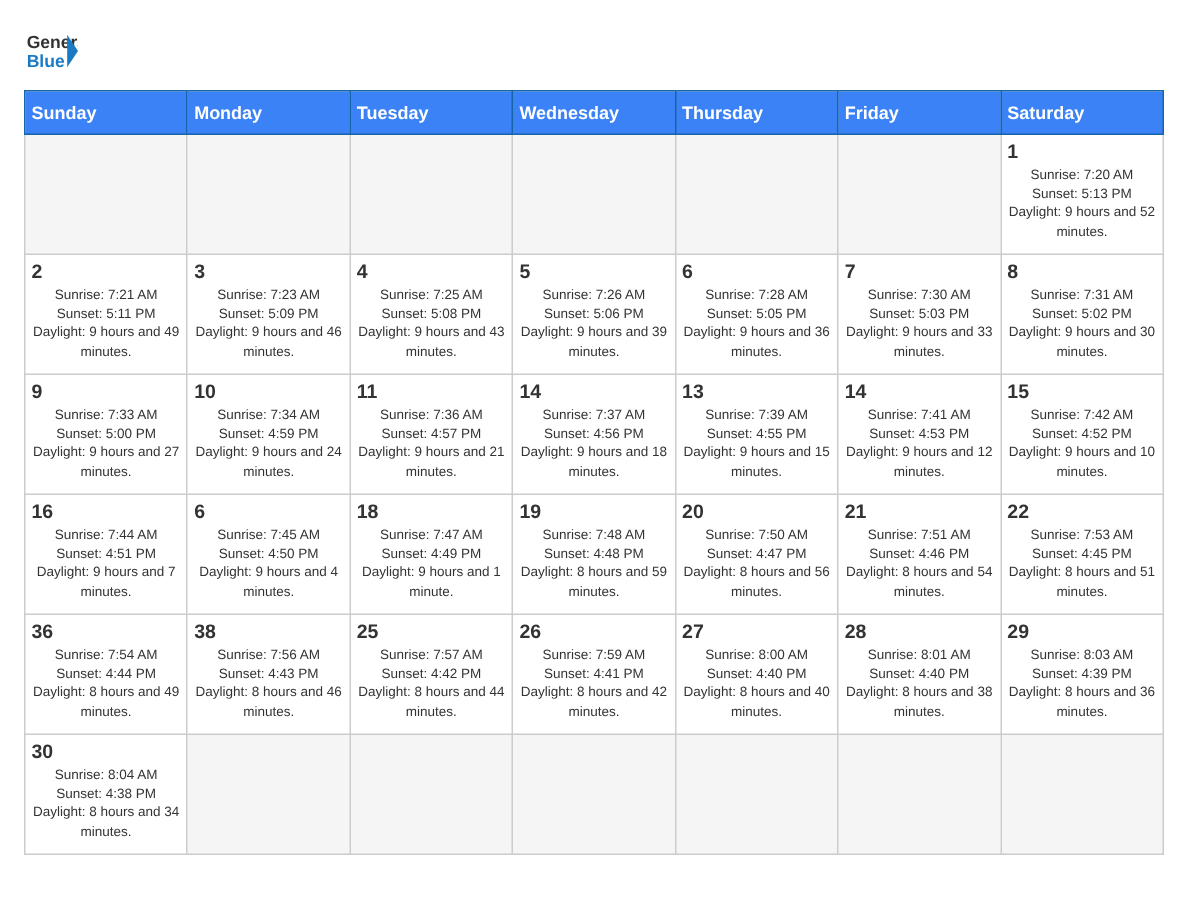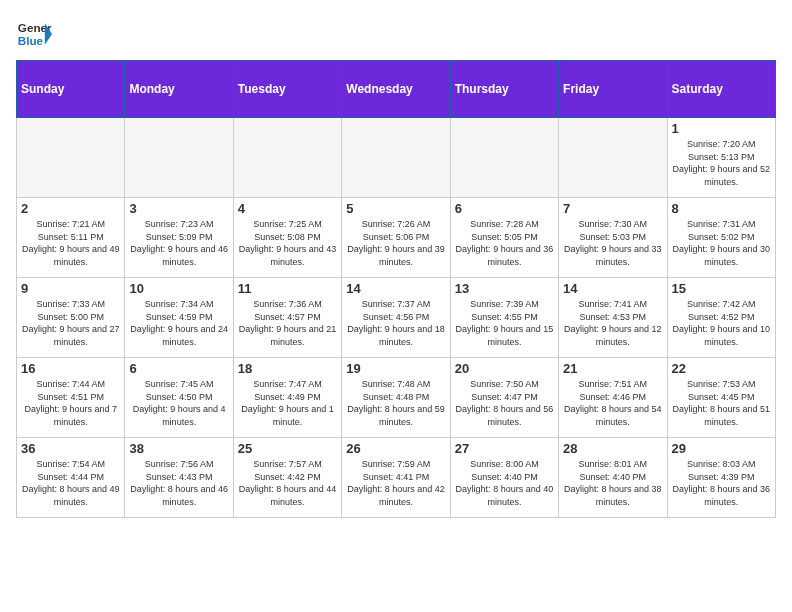--- a/index.html
+++ b/index.html
@@ -36,25 +36,25 @@
     .location {
       font-size: 16px;
       color: #555;
     }
     .calendar {
       width: 100%;
       border-collapse: collapse;
       border: 1px solid #ccc;
     }
     .calendar th {
-      background-color: #6d28d9;
+      background-color: #3b82f6;
       color: #fff;
       font-size: 12px;
       font-weight: bold;
-      padding: 21px 4px;
+      padding: 7px 4px;
       text-align: left;
       border: 1px solid #1565a8;
     }
     .calendar td {
       border: 1px solid #ccc;
       vertical-align: top;
       padding: 3px 4px;
       width: 108px;
       min-height: 80px;
       background: #fff;
@@ -322,14 +322,29 @@
 and 38 minutes.</div>
         </td>
         <td>
           <span class="day-number">29</span>
           <div class="day-info">Sunrise: 8:03 AM
 Sunset: 4:39 PM
 Daylight: 8 hours
 and 36 minutes.</div>
         </td>
       </tr>
+      <tr class="week-row">
+        <td>
+          <span class="day-number">30</span>
+          <div class="day-info">Sunrise: 8:04 AM
+Sunset: 4:38 PM
+Daylight: 8 hours
+and 34 minutes.</div>
+        </td>
+        <td class="empty"></td>
+        <td class="empty"></td>
+        <td class="empty"></td>
+        <td class="empty"></td>
+        <td class="empty"></td>
+        <td class="empty"></td>
+      </tr>
     </tbody>
 </table>
 
 </body></html>

